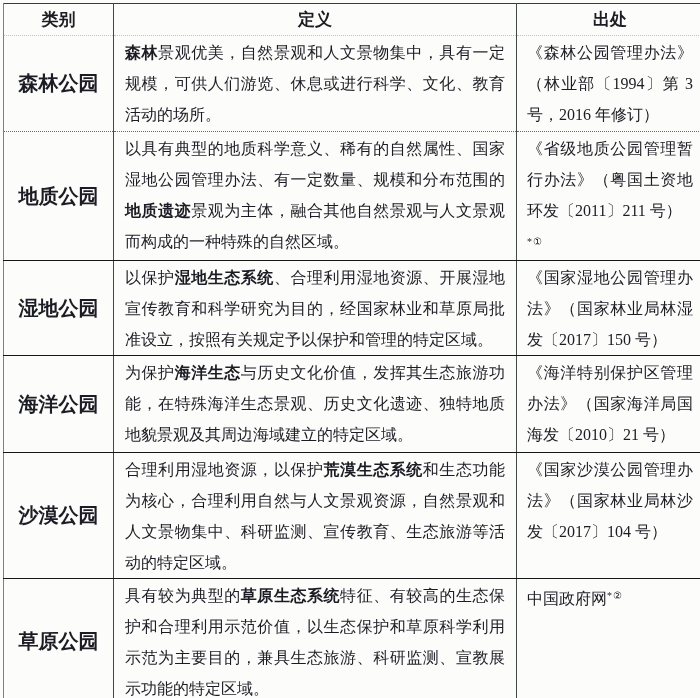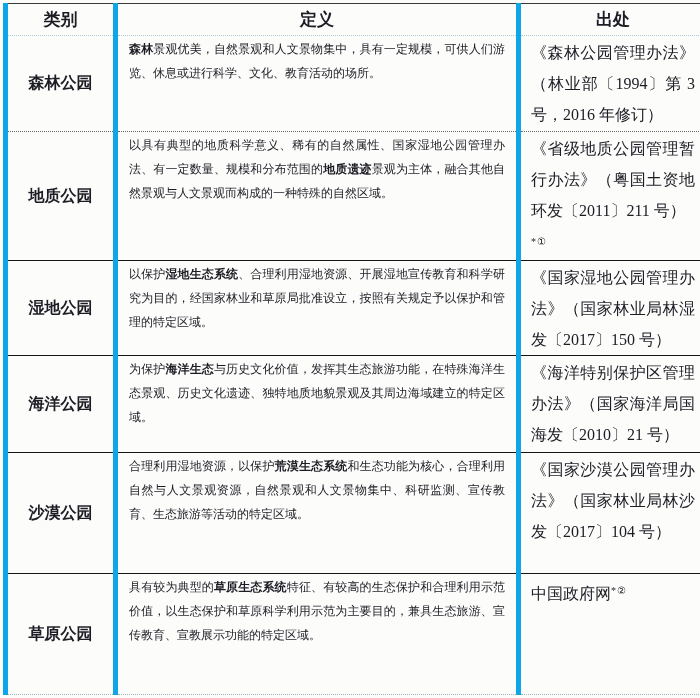--- a/index.html
+++ b/index.html
@@ -24,21 +24,21 @@
     border-collapse: collapse;
     table-layout: fixed;
     border-top: 1px solid #3a3a3a;
     border-bottom: 1px dotted #9fb6ba;
   }
   col.c1 { width: 110px; }
   col.c2 { width: 403px; }
   col.c3 { width: 187px; }
 
   th, td {
-    border-left: 5px solid #0ea5e9;
+    border-left: 1px solid #0ea5e9;
     border-right: 1px solid #404848;
     box-sizing: border-box;
     overflow: hidden;
   }
   thead th {
     height: 32px;
     font-size: 17px;
     font-weight: bold;
     text-align: center;
     vertical-align: middle;
@@ -48,29 +48,29 @@
   tbody tr:nth-child(1) td { height: 96px;  border-bottom: 1px dotted #5f6b6b; }
   tbody tr:nth-child(2) td { height: 124px; border-bottom: 1px solid #161616; }
   tbody tr:nth-child(3) td { height: 72px;  border-bottom: 1px solid #161616; }
   tbody tr:nth-child(4) td { height: 97px;  border-bottom: 1px solid #161616; }
   tbody tr:nth-child(5) td { height: 121px; border-bottom: 1px solid #161616; }
   tbody tr:nth-child(6) td { border-bottom: none; }
 
   td.cat {
     text-align: center;
     vertical-align: middle;
-    font-size: 16px;
+    font-size: 20px;
     font-weight: bold;
     padding: 0 4px;
   }
   td.def {
     vertical-align: top;
     text-align: justify;
-    font-size: 12px;
-    line-height: 24px;
+    font-size: 16px;
+    line-height: 31px;
     padding: 1px 11px 0 11px;
   }
   td.src {
     vertical-align: top;
     text-align: justify;
     font-size: 16px;
     line-height: 31px;
     padding: 1px 10px 0 10px;
   }
   span.b { font-weight: bold; }
@@ -118,18 +118,18 @@
           <td class="def"><span>为保护</span><span class="b">海洋生态</span><span>与历史文化价值，发挥其生态旅游功能，在特殊海洋生态景观、历史文化遗迹、独特地质地貌景观及其周边海域建立的特定区域。</span></td>
           <td class="src"><span>《海洋特别保护区管理办法》（国家海洋局国海发〔2010〕21 号）</span></td>
         </tr>
         <tr>
           <td class="cat">沙漠公园</td>
           <td class="def"><span>合理利用湿地资源，以保护</span><span class="b">荒漠生态系统</span><span>和生态功能为核心，合理利用自然与人文景观资源，自然景观和人文景物集中、科研监测、宣传教育、生态旅游等活动的特定区域。</span></td>
           <td class="src"><span>《国家沙漠公园管理办法》（国家林业局林沙发〔2017〕104 号）</span></td>
         </tr>
         <tr>
           <td class="cat">草原公园</td>
-          <td class="def"><span>具有较为典型的</span><span class="b">草原生态系统</span><span>特征、有较高的生态保护和合理利用示范价值，以生态保护和草原科学利用示范为主要目的，兼具生态旅游、宣传教育、宣教展示功能的特定区域。</span></td>
+          <td class="def"><span>具有较为典型的</span><span class="b">草原生态系统</span><span>特征、有较高的生态保护和合理利用示范价值，以生态保护和草原科学利用示范为主要目的，兼具生态旅游、科研监测、宣教展示功能的特定区域。</span></td>
           <td class="src"><span>中国政府网</span><span class="sup">*②</span></td>
         </tr>
       </tbody>
   </table>
 </div>
 
 </body></html>

